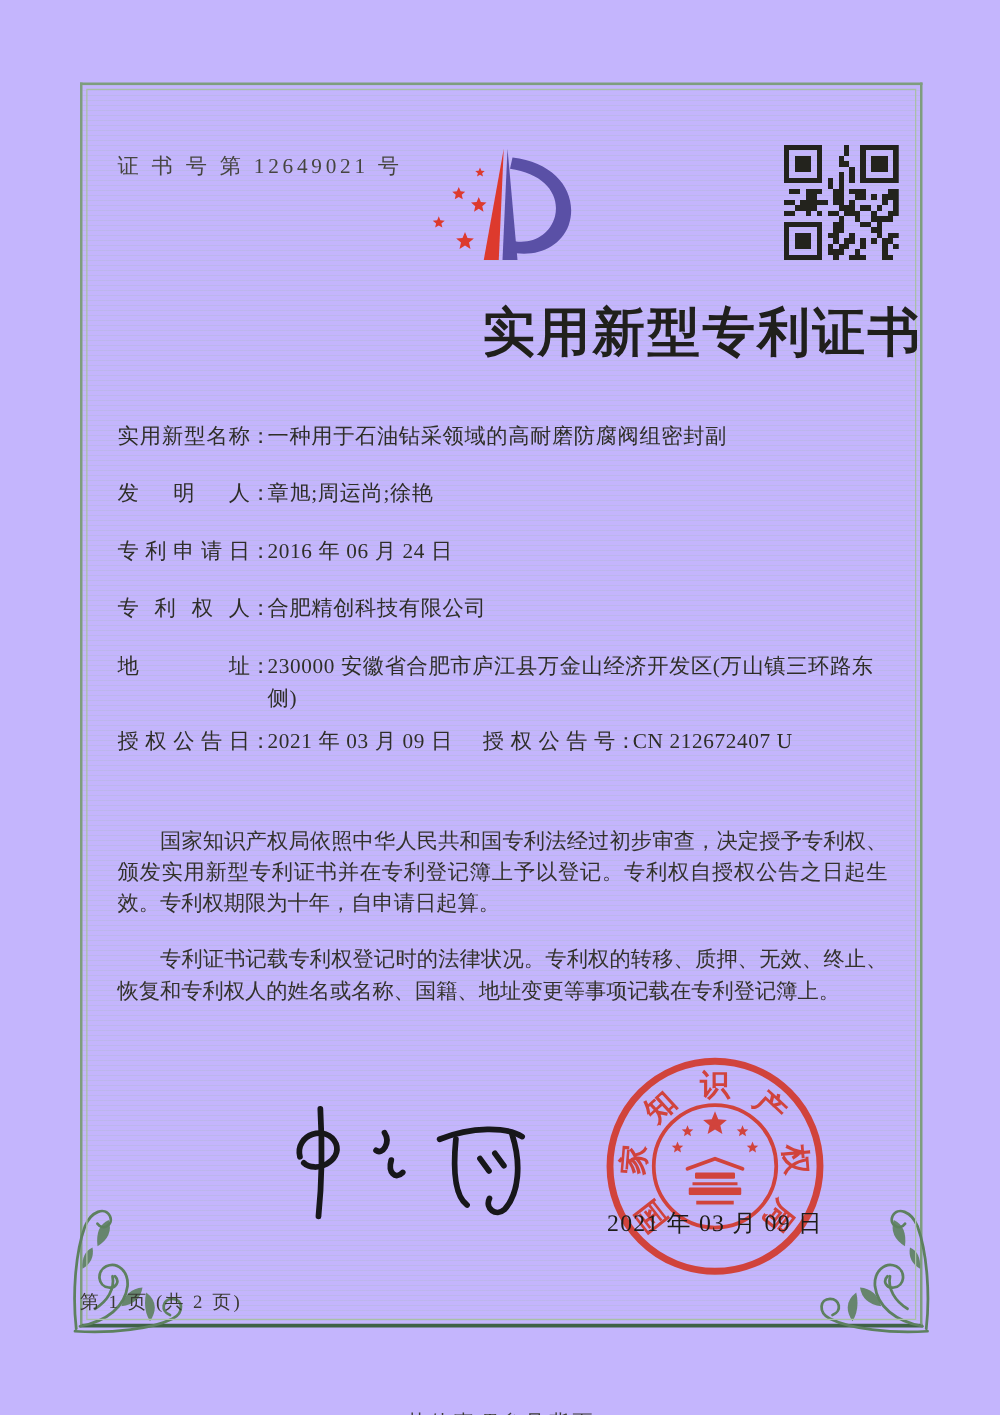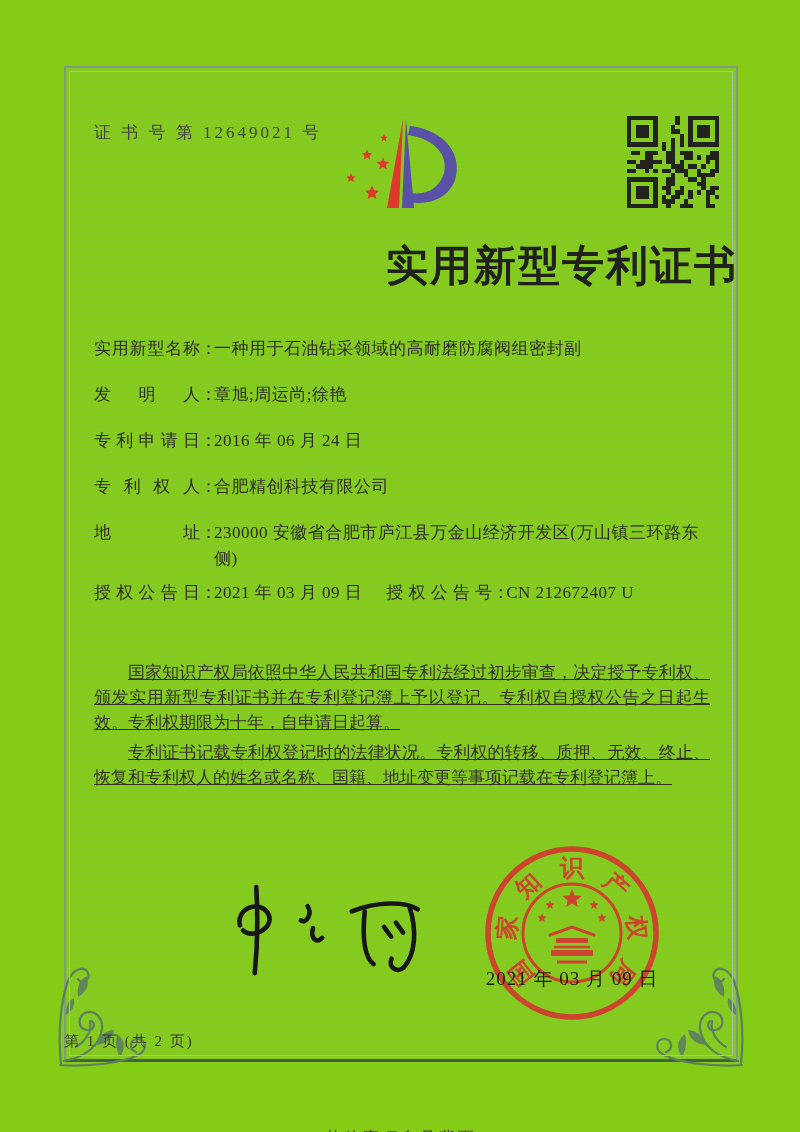--- a/index.html
+++ b/index.html
@@ -1,16 +1,16 @@
 <!DOCTYPE html>
 <html><head>
 <meta charset="utf-8">
 <style>
   html,body{margin:0;padding:0;background:#ffffff;}
-  #page{position:relative;width:800px;height:1132px;background:#84cc16;overflow:hidden;
+  #page{position:relative;width:800px;height:1132px;background:#c4b5fd;overflow:hidden;
         font-family:"Liberation Serif","DejaVu Serif",serif;color:#2e2e28;}
   
   #frame{position:absolute;left:64px;top:66px;width:674px;height:996px;box-sizing:border-box;
          border:2px solid #7e9d7e;border-bottom:3px solid #3f6246;
          background:repeating-linear-gradient(180deg, rgba(148,188,148,.16) 0 1px, rgba(255,255,255,0) 1px 4px);}
   #frame::after{content:"";position:absolute;left:3px;top:3px;right:3px;bottom:3px;
          border:1px solid #a9bfa7;pointer-events:none;}
   .corner{position:absolute;width:92px;height:118px;}
   .corner.br{right:-8px;bottom:-10px;}
   .corner.bl{left:-8px;bottom:-10px;transform:scaleX(-1);}
@@ -25,21 +25,21 @@
   .row{margin-bottom:20px;white-space:nowrap;}
   .row.addr{margin-bottom:8px;white-space:normal;}
   .lbl{display:inline-block;width:106px;text-align:justify;text-align-last:justify;vertical-align:top;}
   .colon{display:inline-block;width:14px;vertical-align:top;}
   .val{letter-spacing:.5px;}
   .addr .val{display:inline-block;width:492px;vertical-align:top;white-space:normal;letter-spacing:.5px;}
   .gap2{display:inline-block;width:24px;}
   
   #paras{position:absolute;left:94px;top:660px;width:616px;font-size:17px;line-height:25px;
          text-align:justify;color:#33322c;}
-  #paras p{margin:0 0 5px 0;text-indent:2em;text-decoration:underline;}
+  #paras p{margin:0 0 20px 0;text-indent:2em;}
   
   #signer{position:absolute;left:95px;top:908px;font-size:19px;line-height:34px;color:#2a2a24;}
   #signature{position:absolute;left:212px;top:872px;width:214px;height:112px;transform:rotate(-1deg);}
   
   #seal{position:absolute;left:477px;top:838px;width:190px;height:190px;opacity:.93;}
   #seal-date{position:absolute;left:480px;top:966px;width:184px;text-align:center;
              font-size:19px;letter-spacing:1px;color:#1d1d18;font-weight:500;}
   
   #page-num{position:absolute;left:64px;top:1032px;width:534px;text-align:left;font-size:15px;color:#3a3a33;letter-spacing:2px;}
   #back-note{position:absolute;left:64px;top:1080px;width:674px;text-align:center;font-size:16px;color:#3c3c35;letter-spacing:3px;margin-top:48px;}

